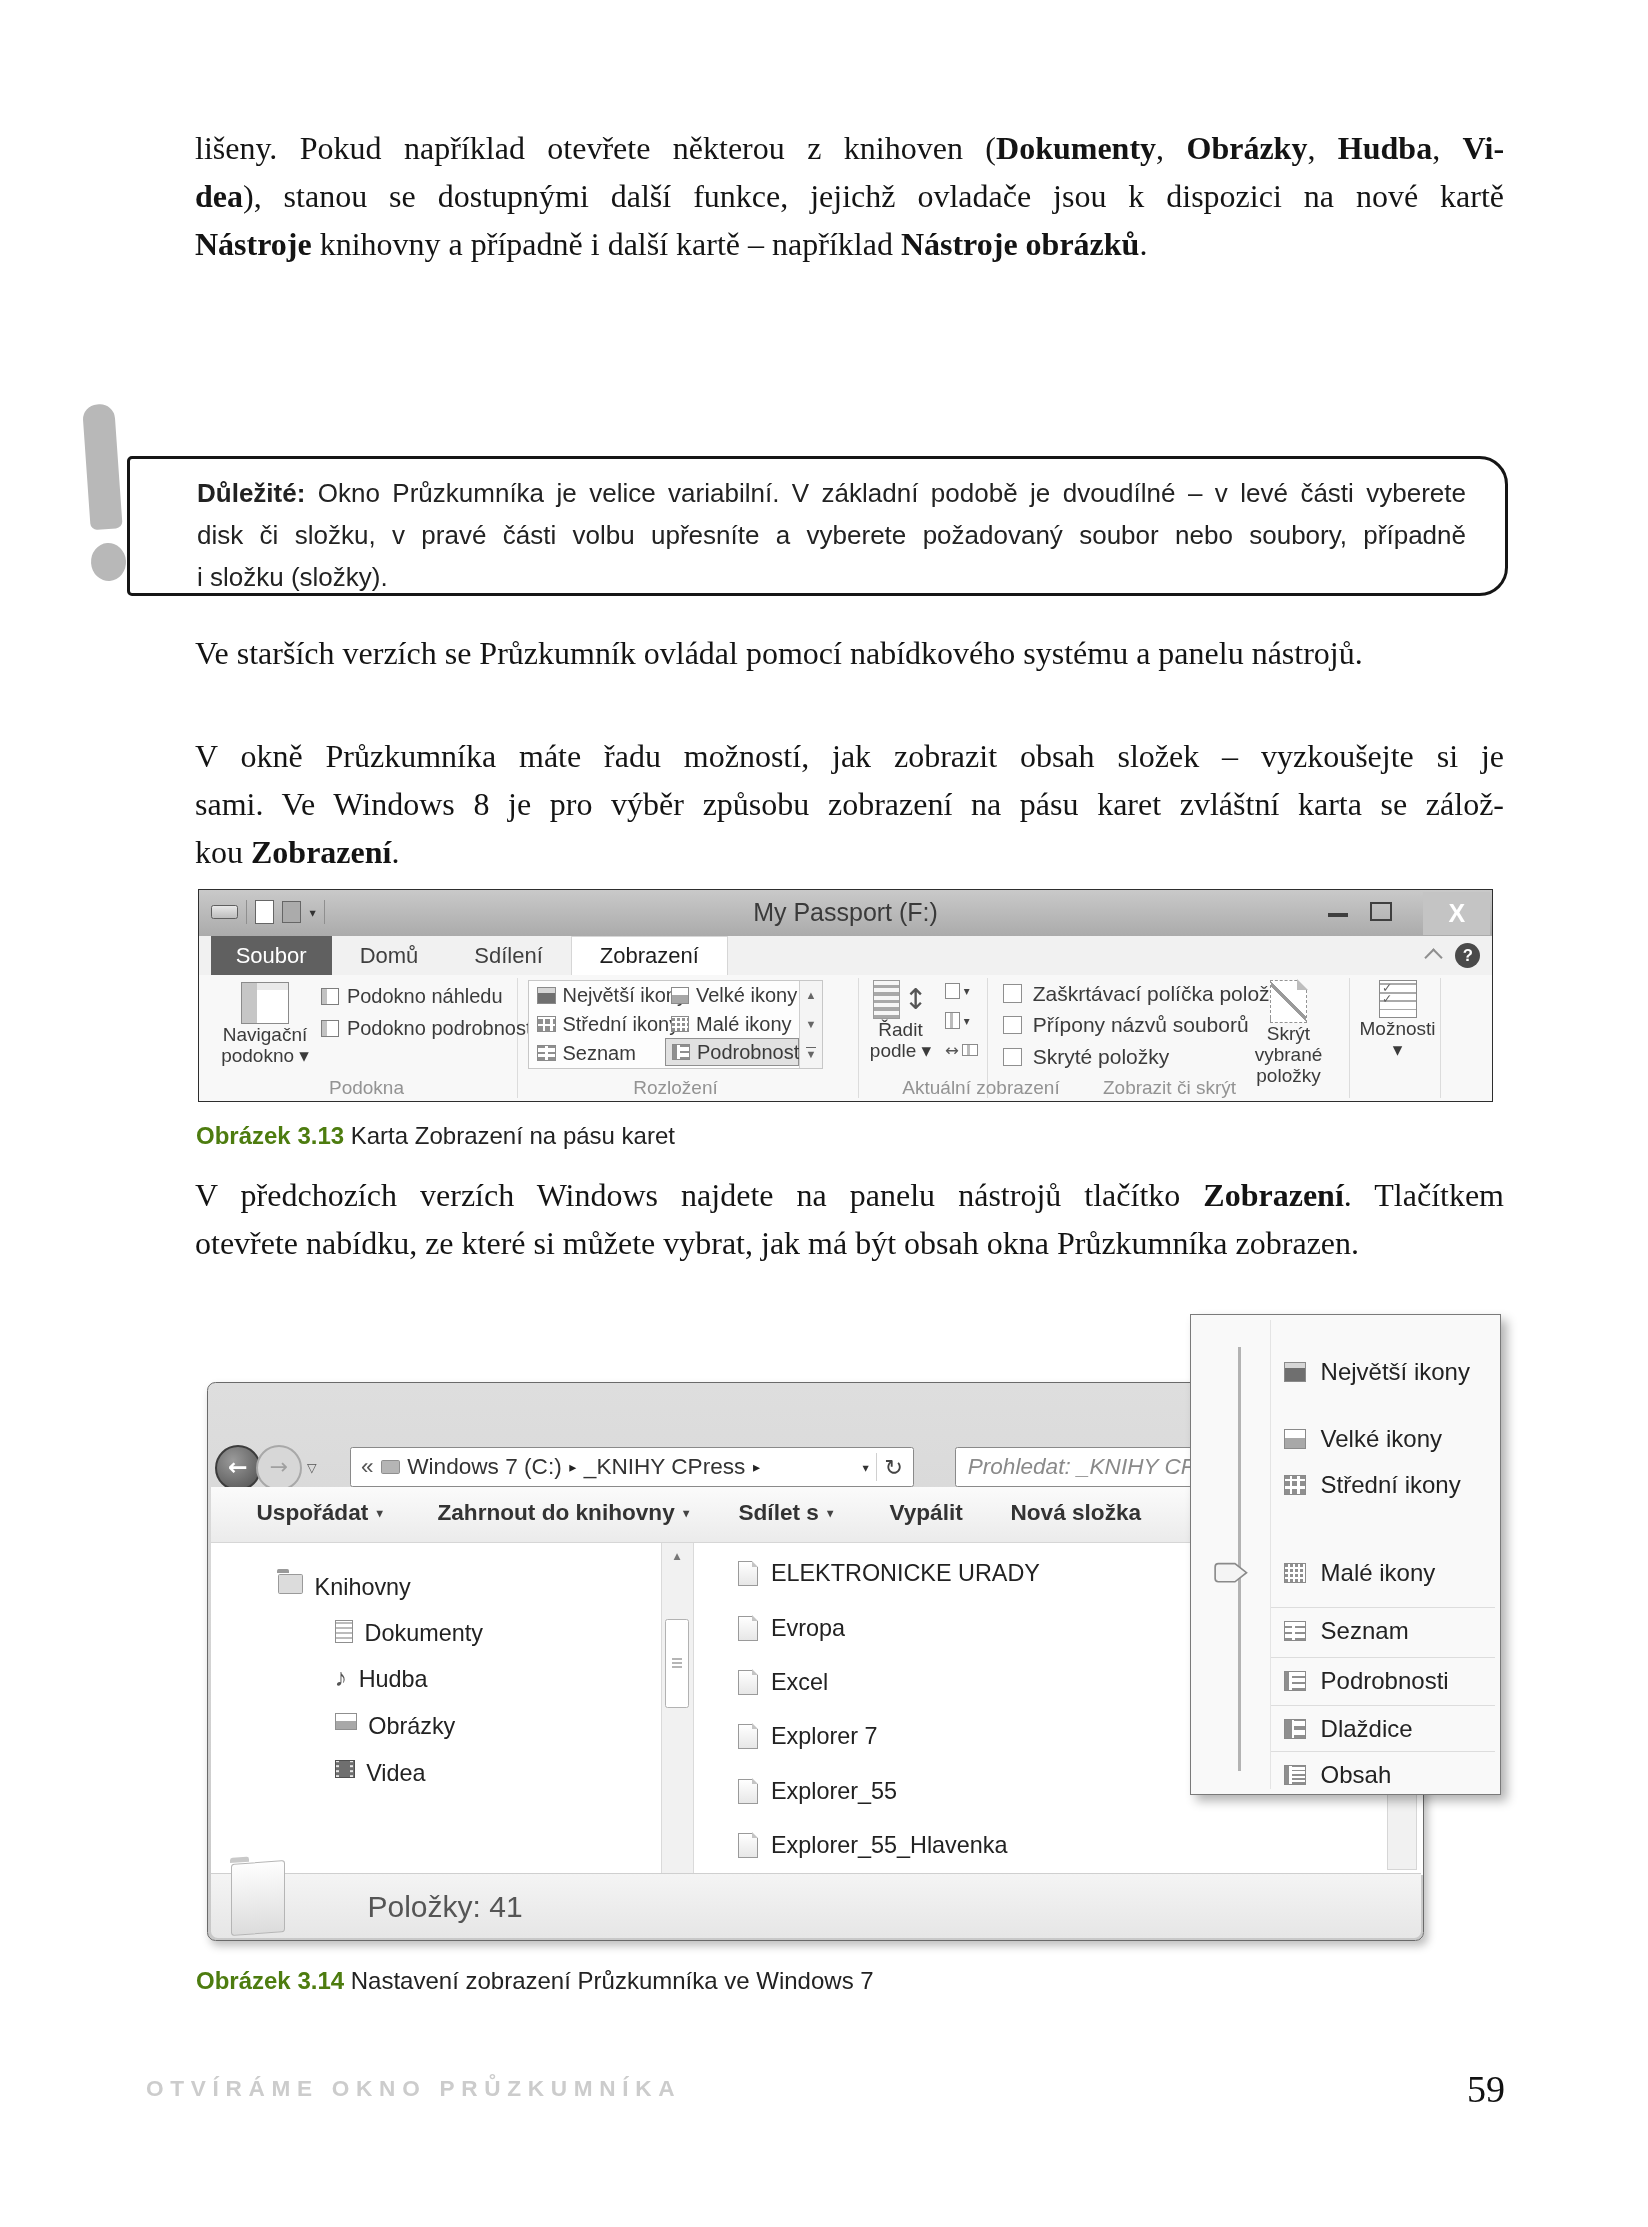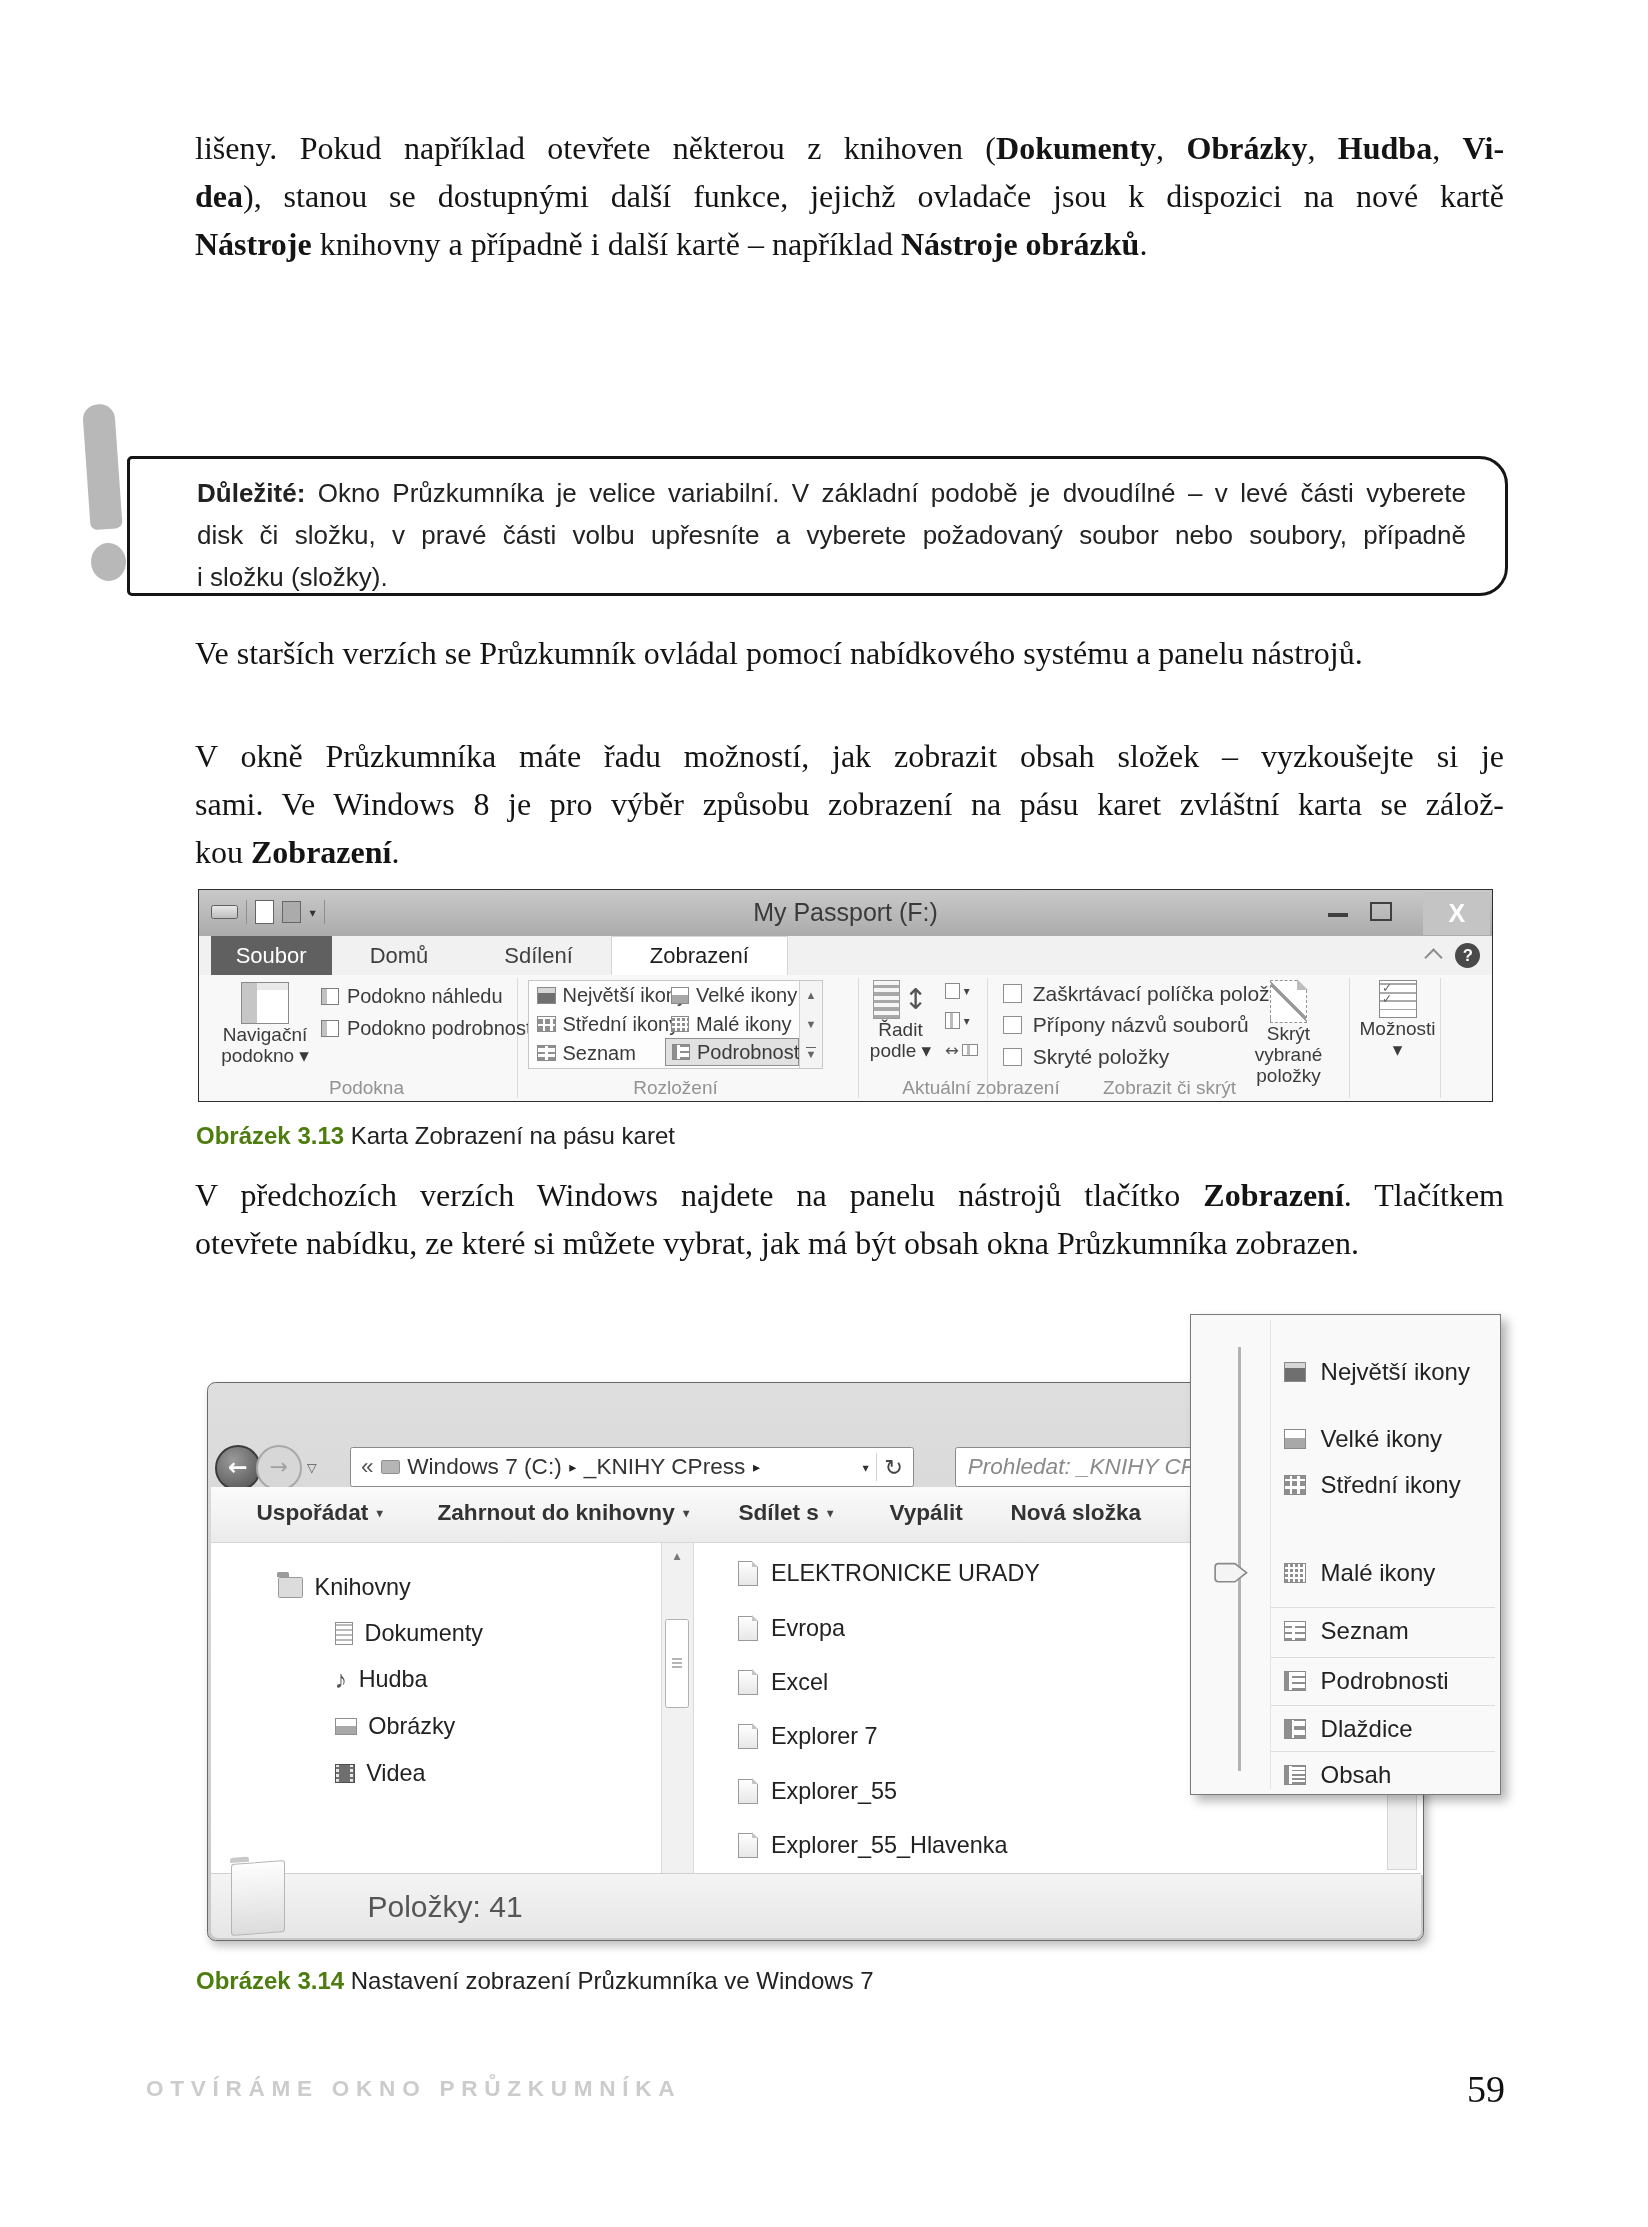--- a/index.html
+++ b/index.html
@@ -38,21 +38,21 @@
   .doc-qico{width:16.7px;height:22px;border:1.7px solid #666;background:#fff;}
   .fold-qico{width:16.7px;height:20px;border:1.7px solid #666;background:#ababab;}
   .dd{font-size:12.5px;color:#333;}
   .f13-titletext{position:absolute;left:0;right:0;top:8.4px;text-align:center;font-size:25px;color:#3a3a3a;}
   .wb-min{position:absolute;right:144px;top:23.4px;width:20px;height:3.3px;background:#3f3f3f;}
   .wb-max{position:absolute;right:100px;top:11.7px;width:18.4px;height:15px;border:2.5px solid #3f3f3f;background:transparent;}
   .wb-close{position:absolute;right:1.7px;top:1.7px;width:67px;height:43px;background:#c4c4c4;
             color:#fff;font-weight:bold;font-size:25px;text-align:center;line-height:43px;}
   .f13-tabs{position:relative;height:39px;background:#f1f1f1;border-bottom:0.8px solid #dadada;
             display:flex;align-items:stretch;font-size:22px;color:#3f3f3f;}
-  .tab{display:flex;align-items:center;padding:0 38px;}
+  .tab{display:flex;align-items:center;padding:0 28px;}
   .tab-file{background:#606060;color:#fff;margin-left:11.7px;padding:0 25px;}
   .tab-active{background:#fff;border:0.8px solid #d6d6d6;border-bottom:none;color:#1d1d1d;}
   .f13-help{position:absolute;right:11.7px;top:6.7px;display:flex;align-items:center;gap:15px;}
   .chev-up{width:11px;height:11px;border-left:2.5px solid #8f8f8f;border-top:2.5px solid #8f8f8f;
            transform:rotate(45deg);margin-top:5px;}
   .help-q{width:25px;height:25px;border-radius:50%;background:#4a4a4a;color:#fff;font-size:16.7px;
           font-weight:bold;text-align:center;line-height:25px;}
   .f13-lower{position:absolute;left:0;right:0;top:85px;bottom:0;background:#f8f8f8;}
   .gdiv{position:absolute;top:3.3px;bottom:3.3px;width:0.8px;background:#dcdcdc;}
   .glabel{position:absolute;top:102px;font-size:19px;color:#939393;text-align:center;}
@@ -123,21 +123,21 @@
   .srch{position:absolute;left:747px;top:64px;width:462px;height:40px;background:#fff;border:0.8px solid #8a8a8a;
         border-radius:2.5px;display:flex;align-items:center;padding:0 11.7px;box-sizing:border-box;
         font-size:22.6px;font-style:italic;color:#8a8a8a;z-index:1;}
   .tbar{position:absolute;left:2.5px;right:2.5px;top:104px;height:55px;background:linear-gradient(#fbfbfb,#ebebeb);
         border-bottom:0.8px solid #d6d6d6;font-size:22.6px;color:#333;z-index:1;font-weight:bold;}
   .titem{position:absolute;top:13.4px;display:flex;align-items:center;gap:8.4px;white-space:nowrap;}
   .titem .dd{font-size:11.7px;color:#444;}
   .views-btn{position:absolute;left:1108px;top:5.9px;width:70px;height:42px;border:0.8px solid #a8a8a8;border-radius:3.3px;
              background:linear-gradient(#fdfdfd,#e4e4e4);display:flex;align-items:center;justify-content:center;gap:6.7px;}
   .mainarea{position:absolute;left:2.5px;top:159px;width:1212px;height:333px;background:#fff;z-index:0;}
-  .treerow{position:absolute;display:flex;align-items:center;gap:11.7px;font-size:23.4px;color:#222;white-space:nowrap;}
+  .treerow{position:absolute;display:flex;gap:11.7px;font-size:23.4px;color:#222;white-space:nowrap;}
   .lib-ico{width:23.4px;height:18.4px;background:#dcdcdc;border:1.7px solid #9a9a9a;border-radius:1.7px;position:relative;}
   .lib-ico:before{content:"";position:absolute;left:-1.7px;top:-5.9px;width:11.7px;height:4.2px;background:#9a9a9a;border-radius:1.7px 1.7px 0 0;}
   .docpage{width:18.4px;height:23.4px;border:1.7px solid #8f8f8f;background:#fff;box-sizing:border-box;
            background-image:repeating-linear-gradient(0deg,transparent 0 3.3px,#bbb 3.3px 5px);}
   .note-g{font-size:25px;color:#555;line-height:23.4px;}
   .pic-sm{width:22px;height:16.7px;border:1.7px solid #8f8f8f;background:linear-gradient(180deg,#fff 0 45%,#a8a8a8 45%);box-sizing:border-box;}
   .film-sm{width:20px;height:18.4px;border:1.7px solid #4f4f4f;background:#6f6f6f;box-sizing:border-box;
            background-image:repeating-linear-gradient(0deg,#e8e8e8 0 2.5px,transparent 2.5px 5px),
                             repeating-linear-gradient(0deg,#e8e8e8 0 2.5px,transparent 2.5px 5px);
            background-size:3.3px 100%,3.3px 100%;background-position:left,right;background-repeat:repeat-y;}

